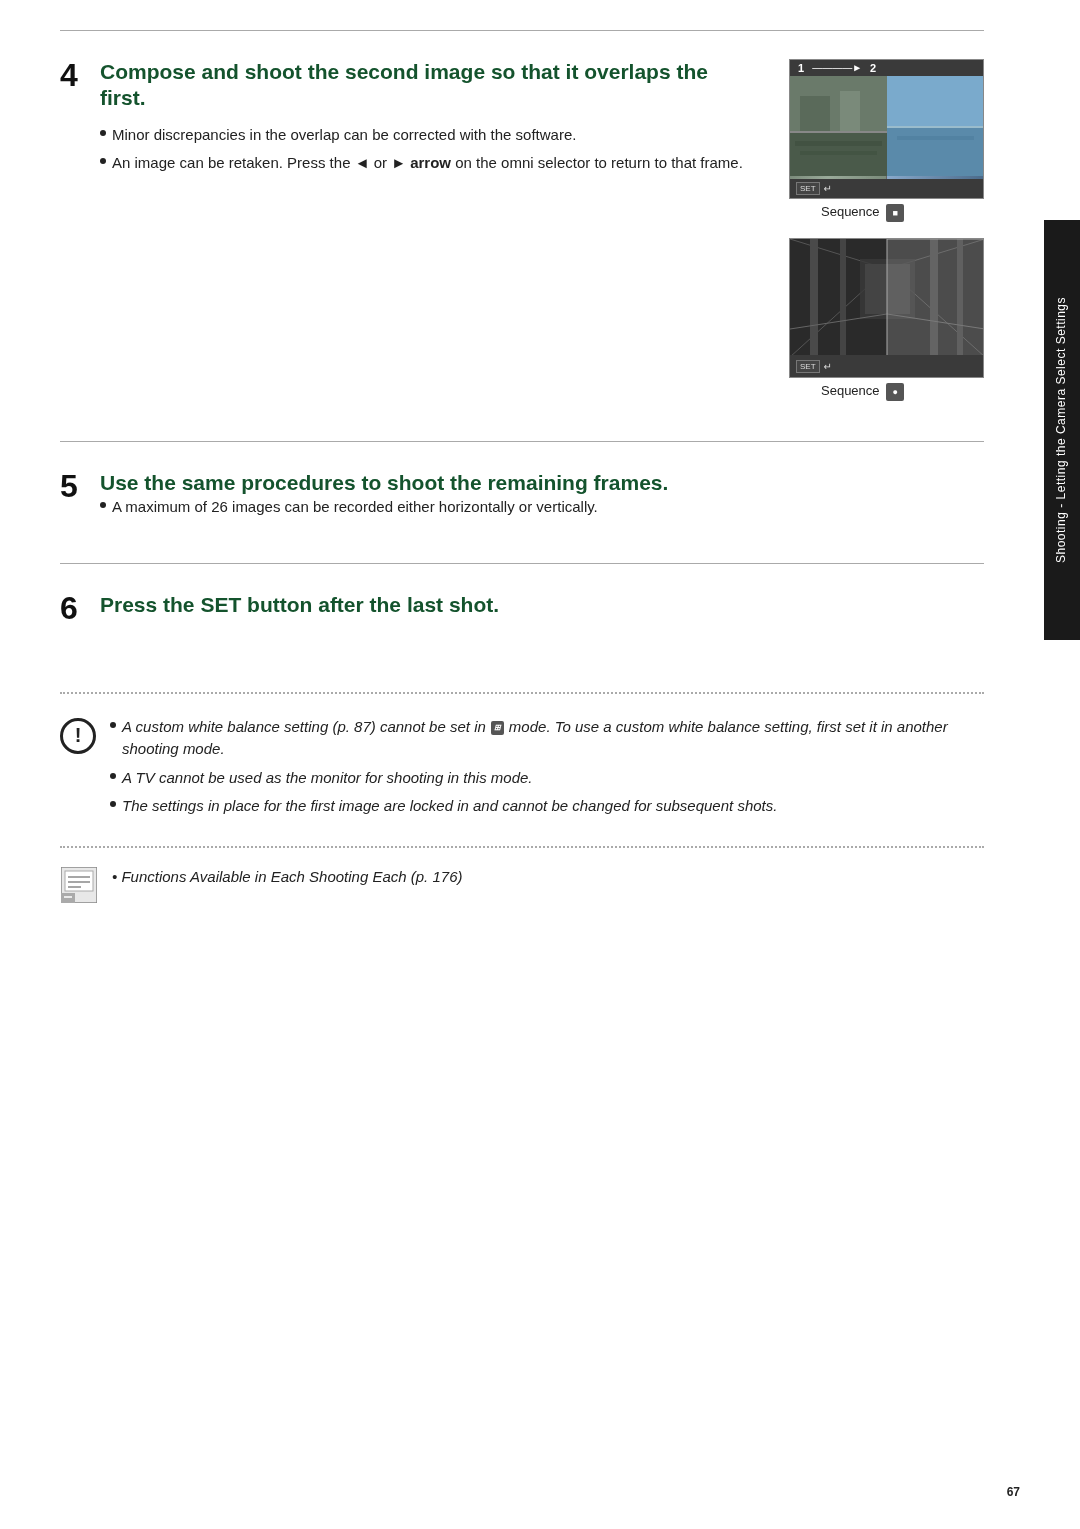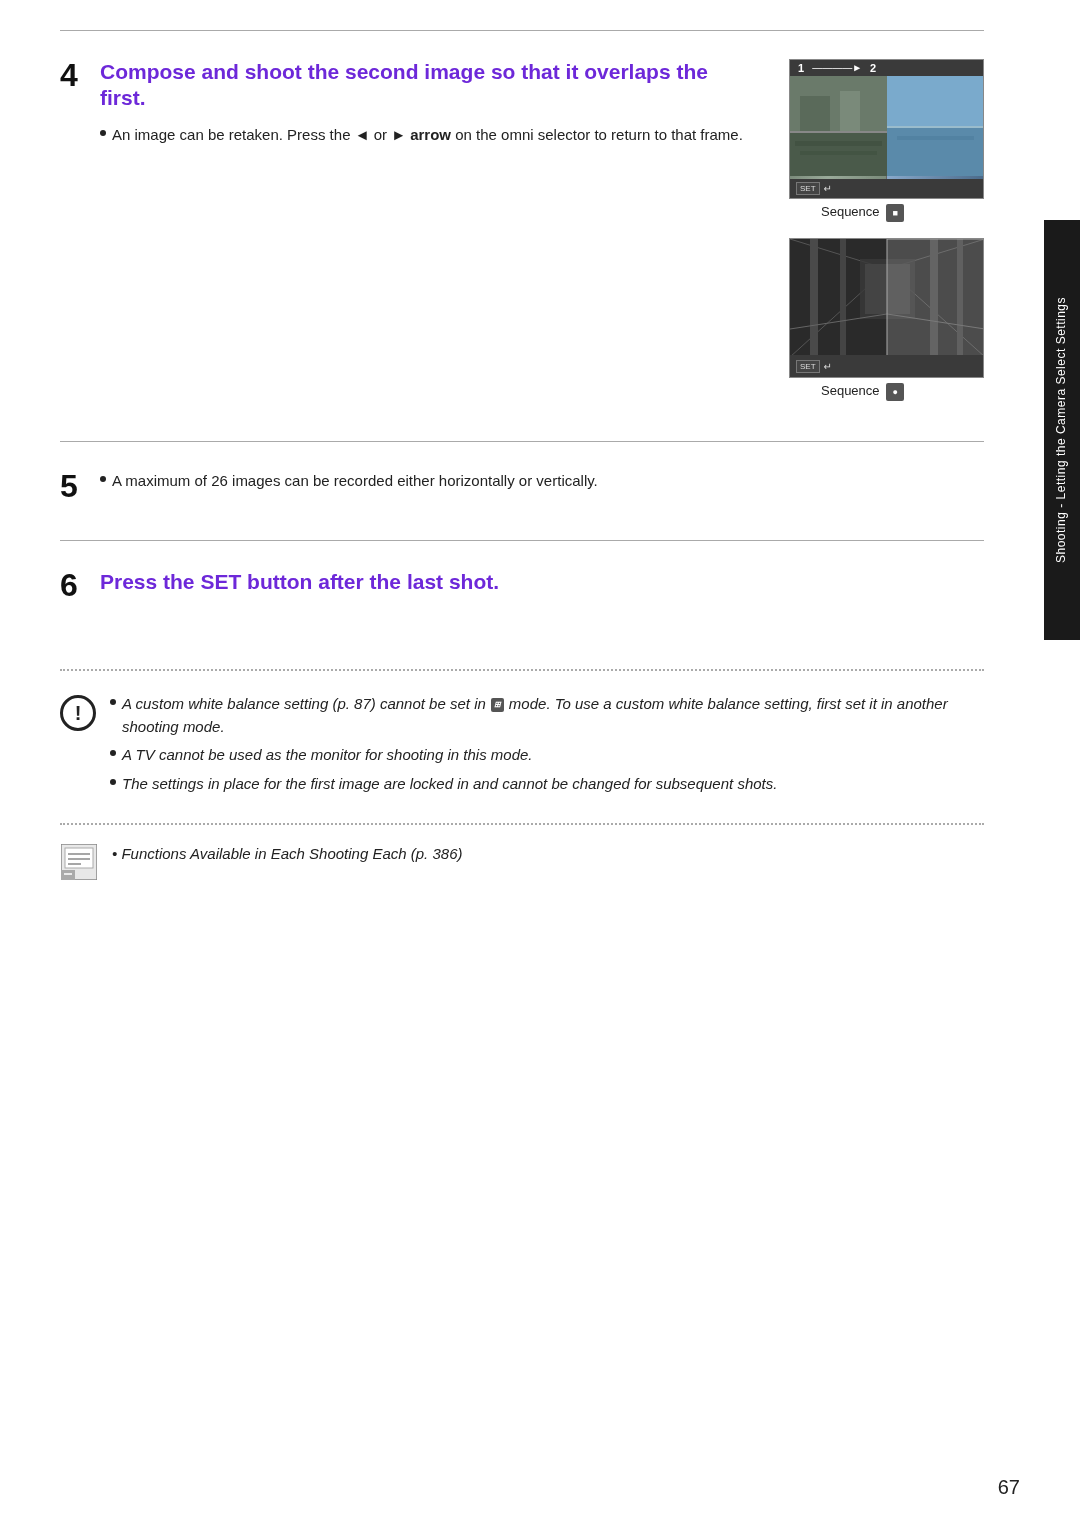--- a/index.html
+++ b/index.html
@@ -80,21 +80,21 @@
       font-weight: 900;
       line-height: 1;
       min-width: 30px;
       color: #111;
     }
 
     .step-title {
       font-size: 21px;
       font-weight: 900;
       line-height: 1.25;
-      color: #6d28d9;
+      color: #14532d;
     }
 
     .step-bullets {
       margin-left: 40px;
       margin-top: 4px;
     }
 
     .bullet-item {
       display: flex;
       align-items: flex-start;
@@ -308,22 +308,22 @@
       font-size: 15px;
       font-style: italic;
       line-height: 1.5;
     }
 
     
     .page-number {
       position: absolute;
       bottom: 30px;
       right: 60px;
-      font-size: 20px;
-      font-weight: normal;
+      font-size: 12px;
+      font-weight: bold;
       color: #222;
     }
 
     .italic { font-style: italic; }
 
     
     .inline-icon {
       display: inline-block;
       background: #555;
       color: #fff;
@@ -356,20 +356,24 @@
 
   <div class="main-content">
 
     <div class="step-section">
       <div class="step-left">
         <div class="step-header">
           <span class="step-number">4</span>
           <span class="step-title">Compose and shoot the second image so that it overlaps the first.</span>
         </div>
         <div class="step-bullets">
+          <div class="bullet-item">
+            <span class="bullet-dot"></span>
+            <span class="bullet-text">Minor discrepancies in the overlap can be corrected with the software.</span>
+          </div>
           <div class="bullet-item">
             <span class="bullet-dot"></span>
             <span class="bullet-text">An image can be retaken. Press the ◄ or ► <span style="font-weight:bold;">arrow</span> on the omni selector to return to that frame.</span>
           </div>
         </div>
       </div>
       <div class="step-right">
 
         <div class="camera-image-block">
           <div class="camera-screen seq1-screen">
@@ -444,20 +448,21 @@
           </div>
         </div>
 
       </div>
     </div>
 
     <div class="step5-section">
       <div class="step5-header">
         <span class="step-number">5</span>
         <div>
+          <div class="step-title">Use the same procedures to shoot the remaining frames.</div>
           <div style="">
             <div class="bullet-item">
               <span class="bullet-dot"></span>
               <span class="bullet-text">A maximum of 26 images can be recorded either horizontally or vertically.</span>
             </div>
           </div>
         </div>
       </div>
     </div>
 
@@ -495,21 +500,21 @@
             <rect width="36" height="36" fill="#e8e8e8" stroke="#888" stroke-width="1.5"></rect>
             <rect x="4" y="4" width="28" height="20" fill="#fff" stroke="#aaa" stroke-width="1"></rect>
             <line x1="7" y1="10" x2="29" y2="10" stroke="#888" stroke-width="1.5"></line>
             <line x1="7" y1="15" x2="29" y2="15" stroke="#888" stroke-width="1.5"></line>
             <line x1="7" y1="20" x2="20" y2="20" stroke="#888" stroke-width="1.5"></line>
             <rect x="0" y="26" width="14" height="10" fill="#aaa"></rect>
             <line x1="3" y1="30" x2="11" y2="30" stroke="#fff" stroke-width="1.5"></line>
           </svg>
         </div>
         <span class="note-text">
-          • <span class="italic">Functions Available in Each Shooting Each</span><span> (p. 386)</span>
+          • <span class="italic">Functions Available in Each Shooting Each</span><span> (p. 176)</span>
         </span>
       </div>
     </div>
 
   </div>
 
   <div class="page-number">67</div>
 
 </div>
 

